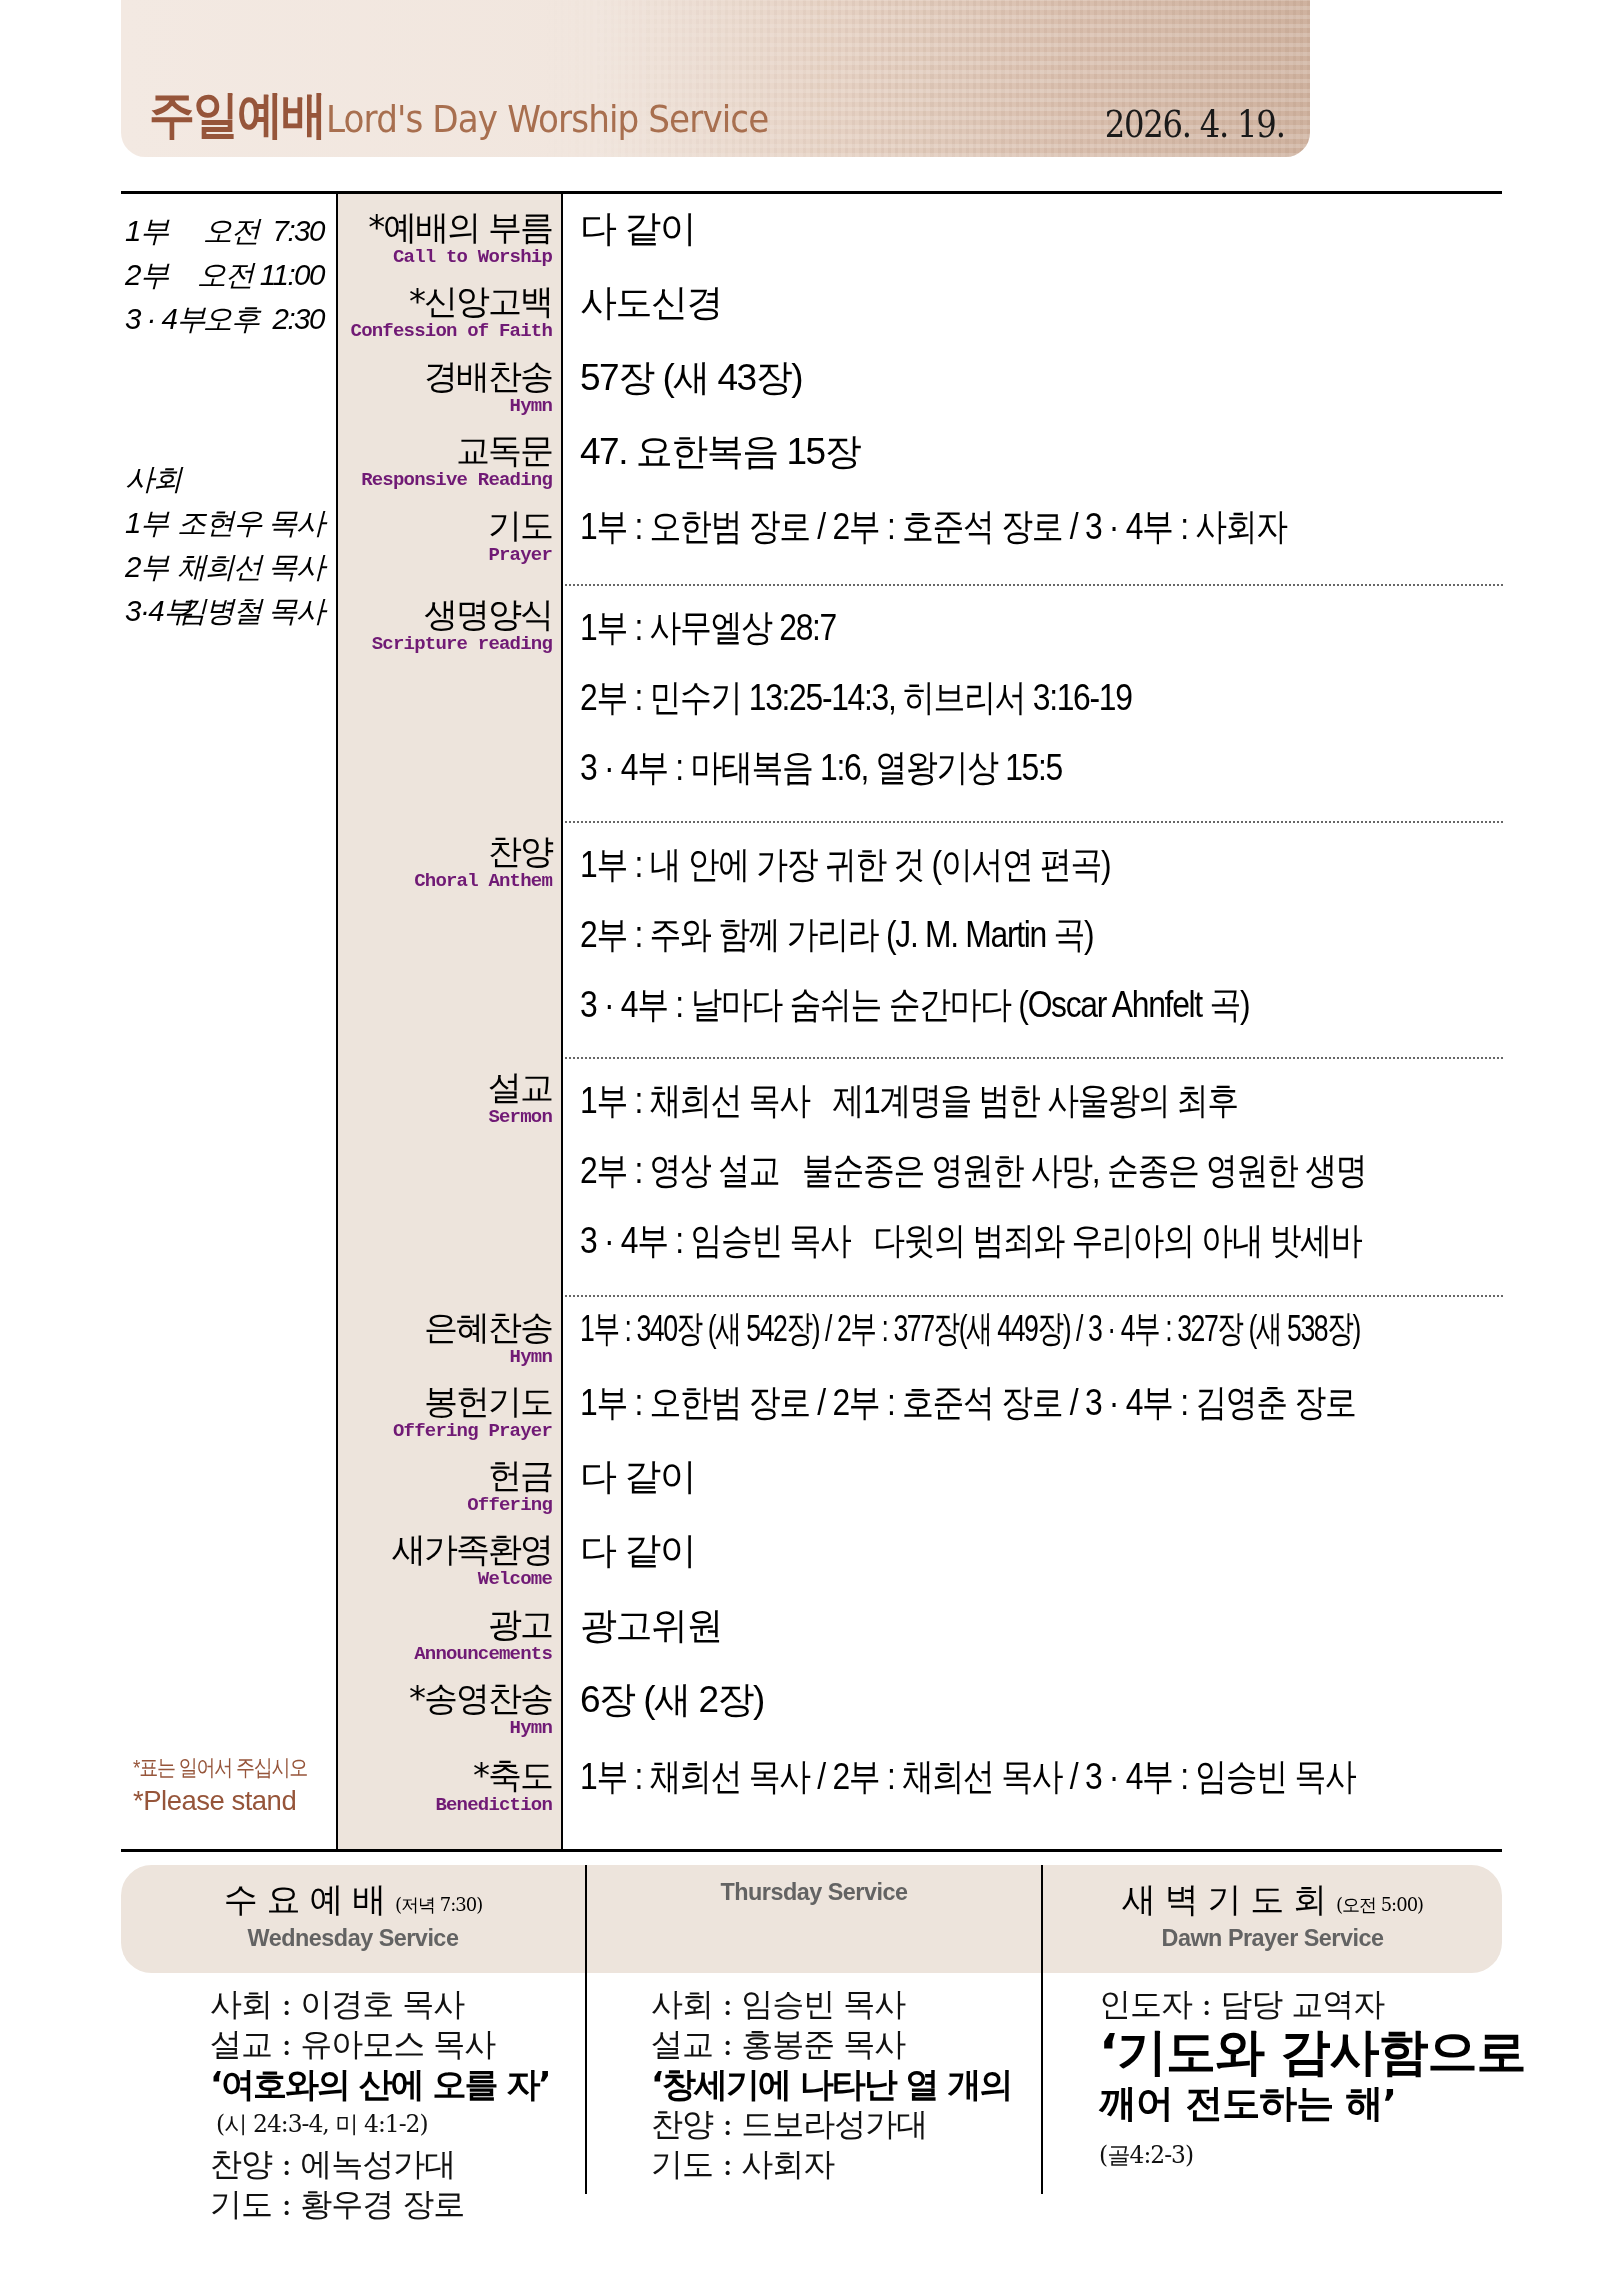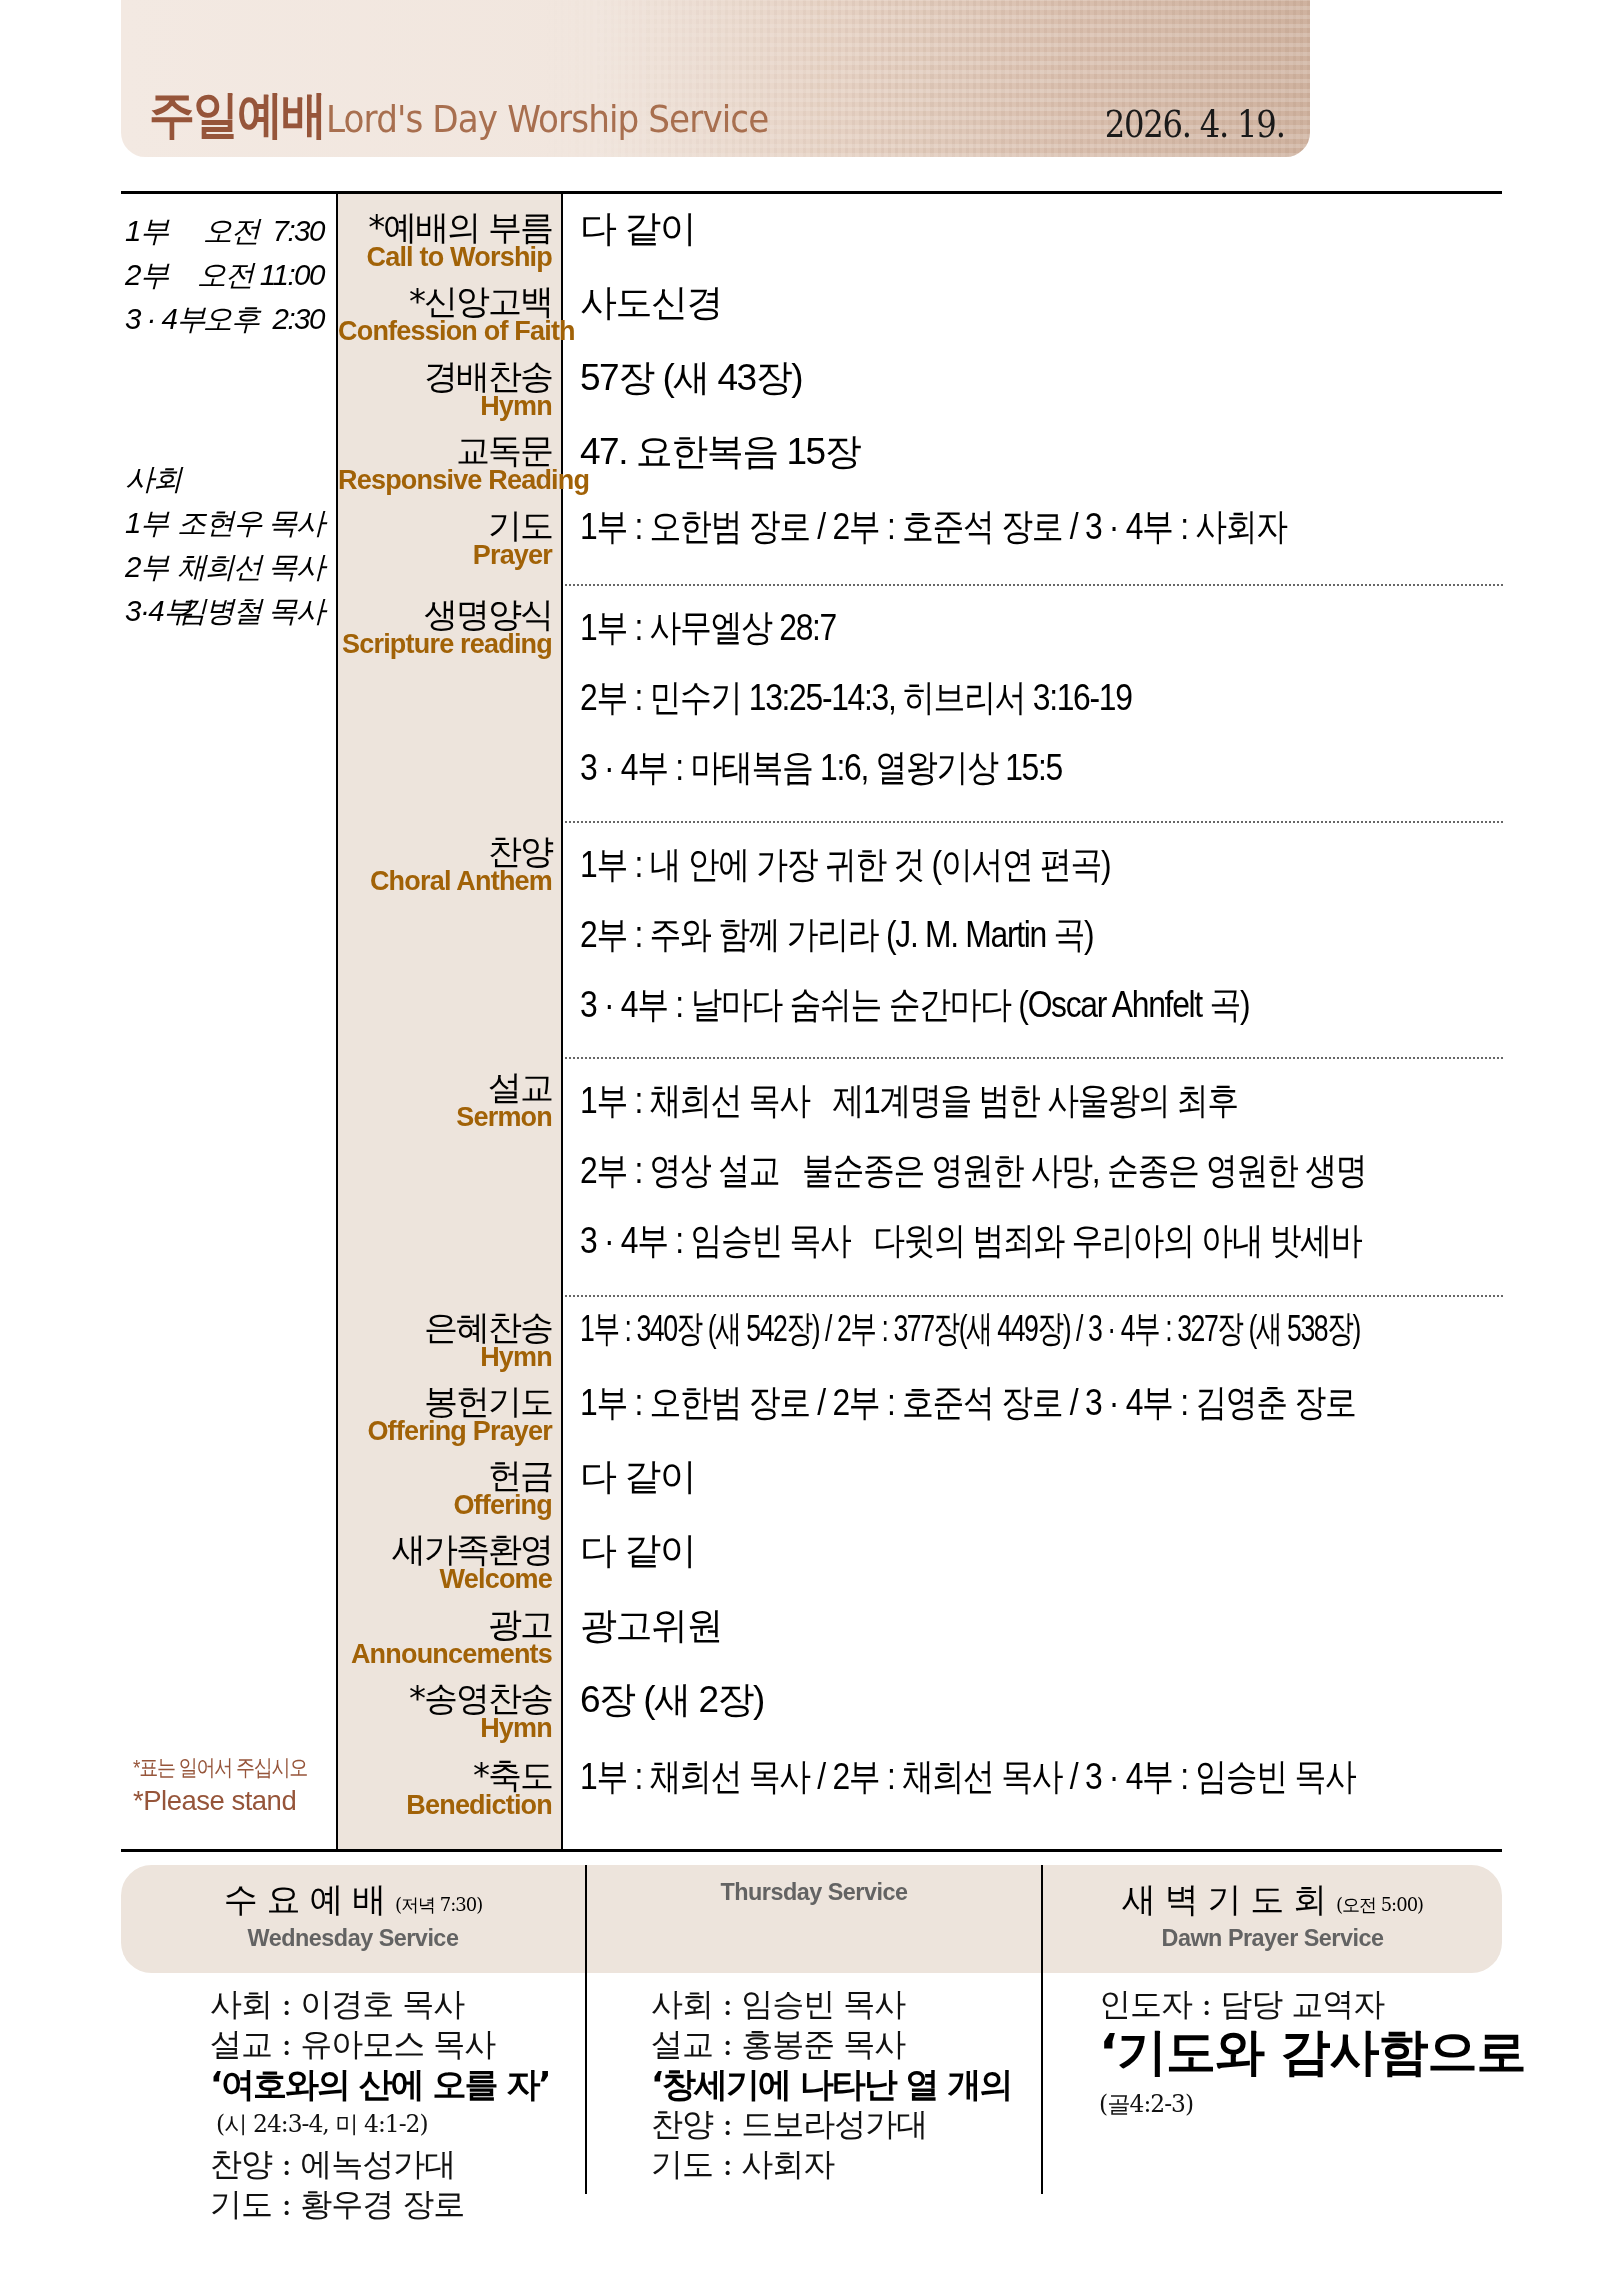--- a/index.html
+++ b/index.html
@@ -38,22 +38,22 @@
 
   .stand-note { position:absolute; left:133px; top:1752px; color:#96553a; font-family:"Liberation Sans", sans-serif; }
   .stand-note .ko { font-size:22.4px; letter-spacing:-1.5px; transform:scaleX(0.85); transform-origin:left; display:block; }
   .stand-note .en { font-size:27.5px; margin-top:2px; display:block; letter-spacing:-0.5px; }
 
   
   .item { position:absolute; left:338px; width:1013px; }
   .item .lab { position:absolute; left:0; width:214px; text-align:right; }
   .item .lab .ko { display:block; font-family:"DejaVu Sans", sans-serif; font-size:34px; line-height:38px;
                    color:#000; letter-spacing:-2px; white-space:nowrap; }
-  .item .lab .en { display:block; font-family:Liberation Sans, sans-serif; font-weight:bold; font-size:27px;
-                   line-height:22.4px; color:#a16207; letter-spacing:-0.8px; white-space:nowrap; }
+  .item .lab .en { display:block; font-family:Liberation Mono, monospace; font-weight:bold; font-size:19px;
+                   line-height:22.4px; color:#701a75; letter-spacing:-0.8px; white-space:nowrap; }
   .item .val { position:absolute; left:242px; font-family:"Liberation Sans", sans-serif; font-size:37px;
                line-height:41px; color:#000; letter-spacing:-1.5px; white-space:nowrap; }
   .item .val .line { display:block; height:70px; }
   .condensed { display:inline-block; transform:scaleX(0.86); transform-origin:left; }
 
   .dots { position:absolute; left:565px; width:938px; height:0; border-top:2px dotted #666; }
 
   
   .bottom-band { position:absolute; left:121px; top:1865px; width:1381px; height:108px; background:#ede4dc; border-radius:30.5px; }
   .vdiv { position:absolute; width:2px; background:#000; }
@@ -309,15 +309,16 @@
   <div>기도 : 사회자</div>
 </div>
 
 <div class="svc-head" style="left:1043px; width:459px;">
   <div class="ko"><span>새 벽 기 도 회</span> <span class="time">(오전 5:00)</span></div>
   <div class="en">Dawn Prayer Service</div>
 </div>
 <div class="svc-body" style="left:1099px;">
   <div>인도자 : 담당 교역자</div>
   <div class="b" style="font-size:50px; line-height:51px; margin-top:3.1px; letter-spacing:-1px;">‘기도와 감사함으로</div>
+  <div class="b" style="font-size:38px; line-height:51px; letter-spacing:-1px;">깨어 전도하는 해’</div>
   <div class="ref" style="margin-top:6.1px;">(골4:2-3)</div>
 </div>
 
 
 </body></html>

